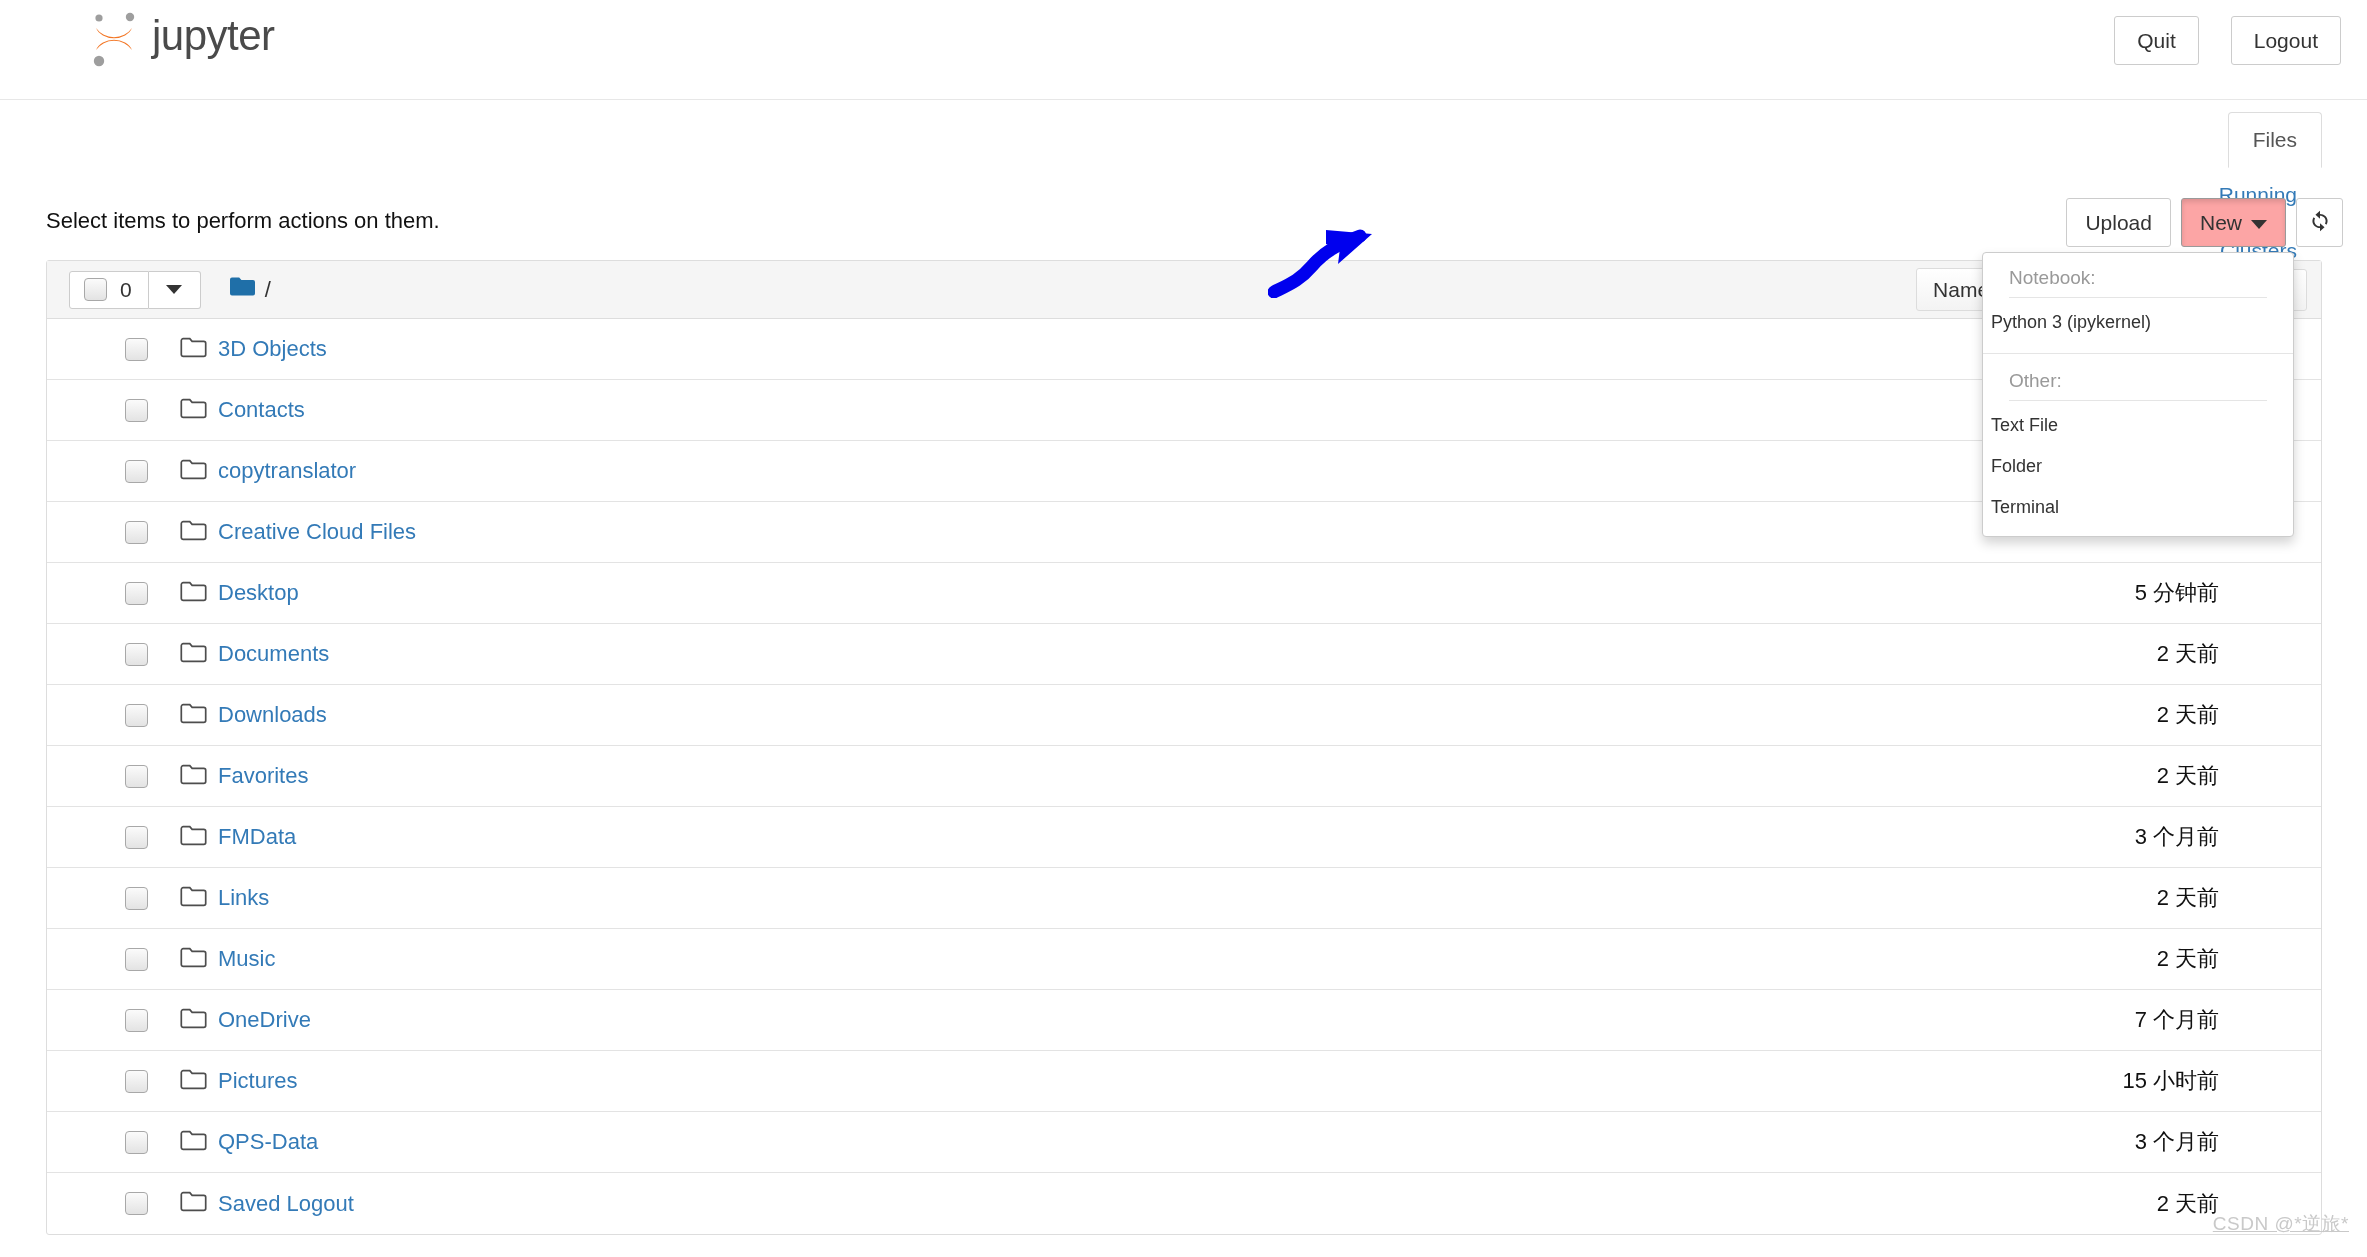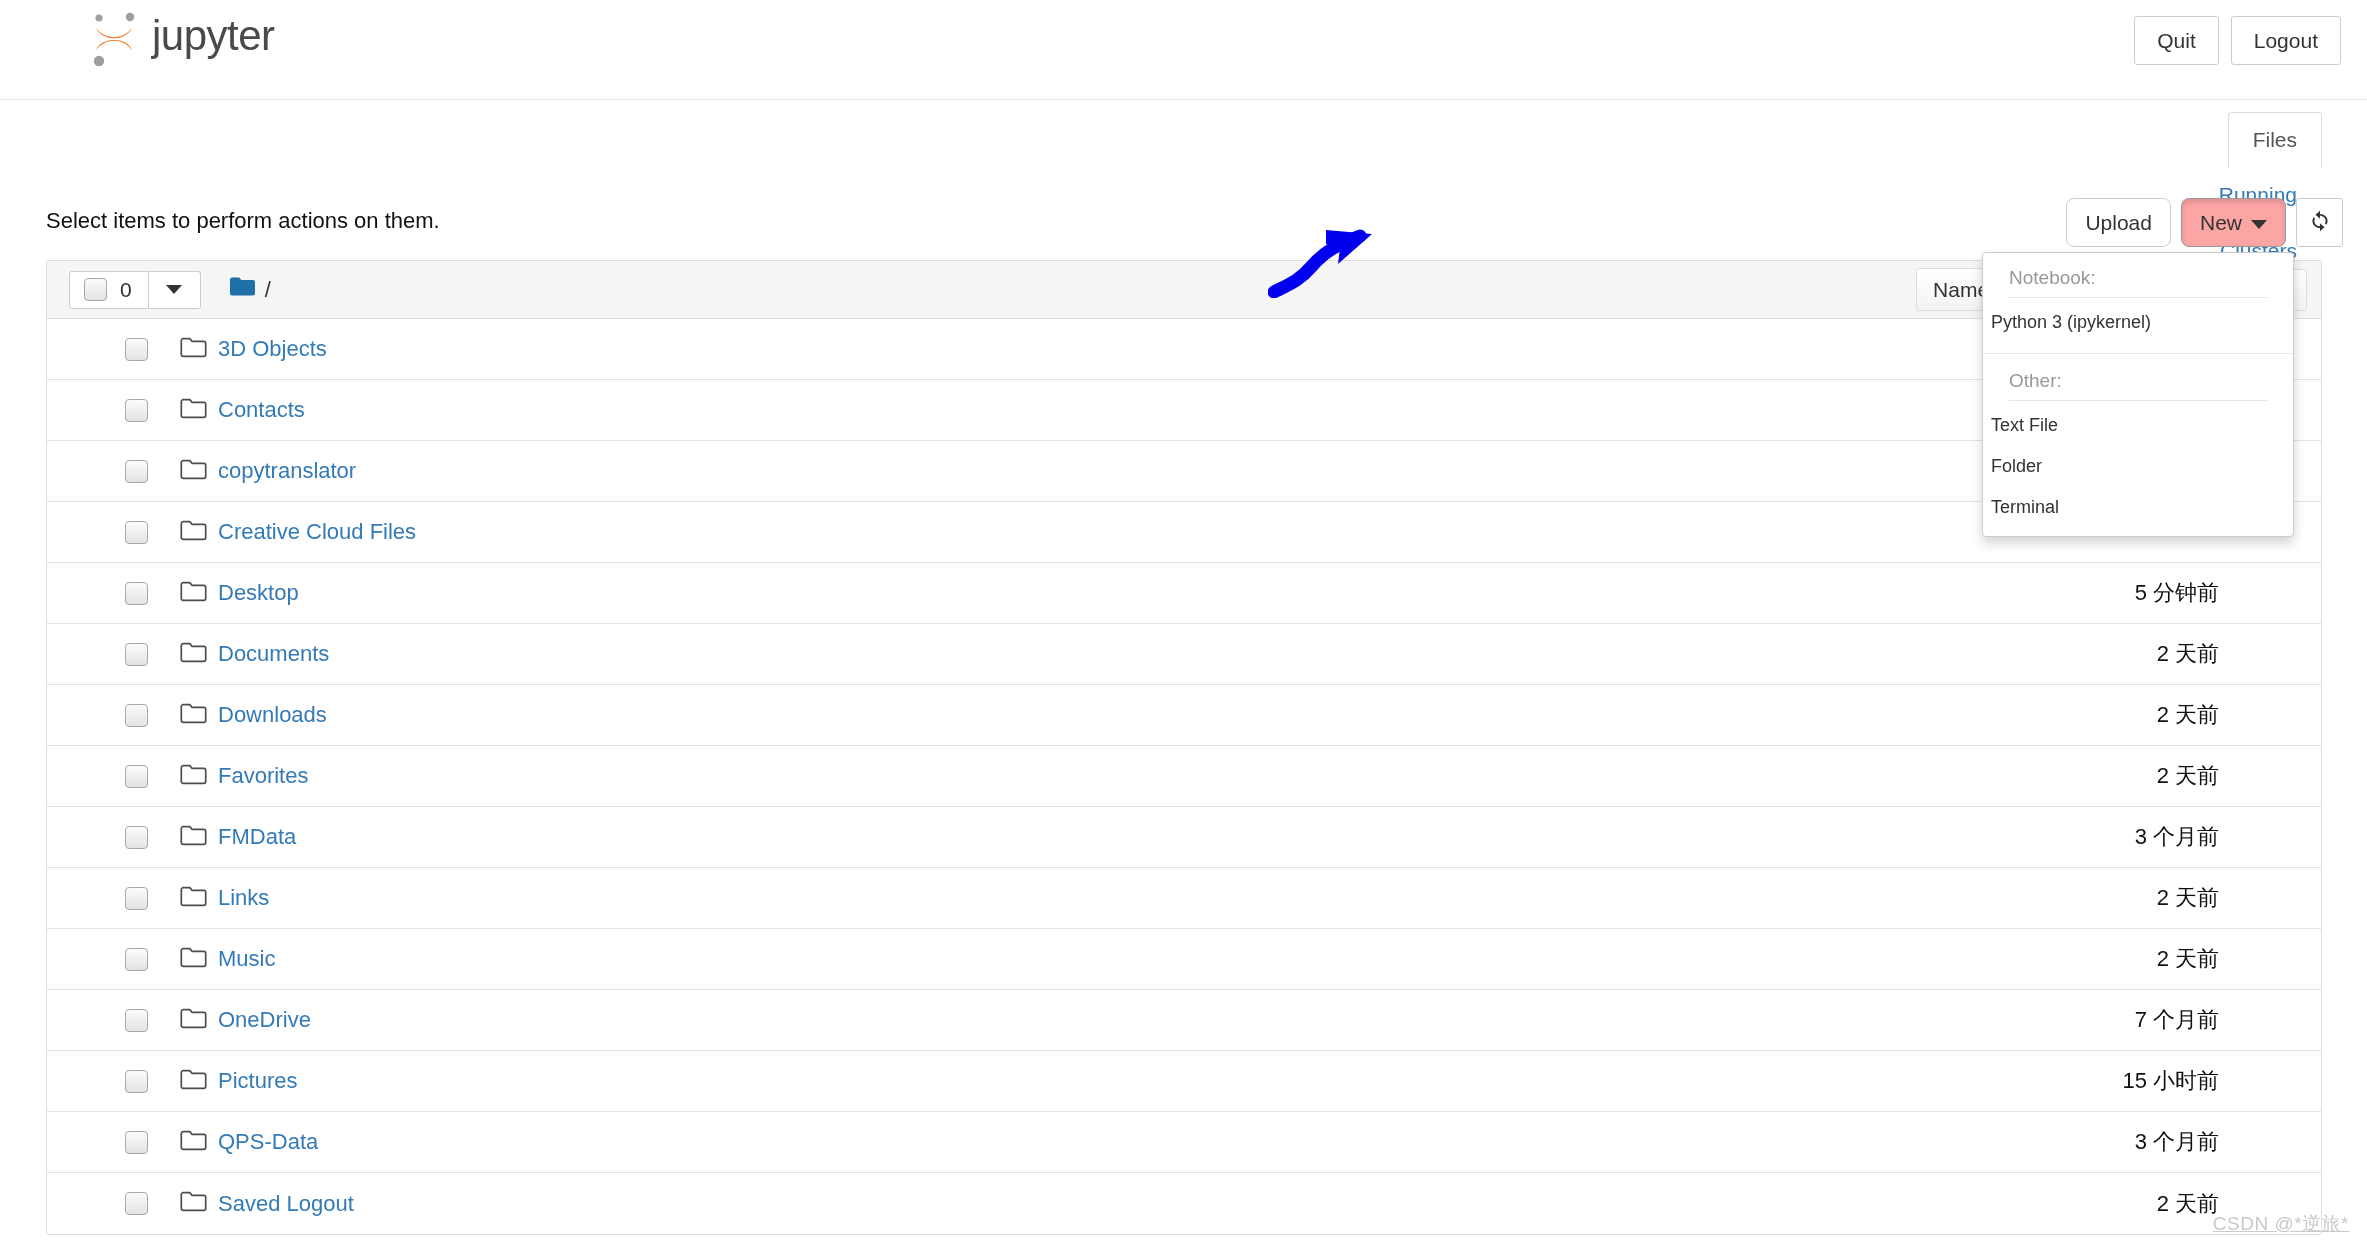--- a/index.html
+++ b/index.html
@@ -26,21 +26,21 @@
   #logo-text {
     font-size: 42px;
     color: #4a4a4a;
     letter-spacing: -0.5px;
     line-height: 1;
     padding-bottom: 6px;
   }
   #header-buttons {
     position: absolute;
     right: 26px; top: 16px;
-    display: flex; gap: 12px;
+    display: flex; gap: 32px;
   }
   .hdr-btn {
     border: 1px solid #cccccc;
     background: #fff;
     color: #333;
     font-family: "Liberation Sans", sans-serif;
     font-size: 21px;
     padding: 10px 22px;
     border-radius: 3px;
     min-width: 60px;
@@ -88,21 +88,21 @@
     right: 24px; top: 198px;
     display: flex; align-items: stretch; gap: 10px;
   }
   .tb-btn {
     border: 1px solid #cccccc;
     background: #fff;
     color: #333;
     font-family: "Liberation Sans", sans-serif;
     font-size: 21px;
     padding: 10px 18px;
-    border-radius: 8px;
+    border-radius: 3px;
     line-height: 1.3;
     cursor: pointer;
   }
   .tb-btn.pressed {
     background: #fca5a5;
     border-color: #9a9a9a;
     box-shadow: inset 0 3px 5px rgba(0,0,0,.125);
   }
   .caret-dn {
     display: inline-block;

